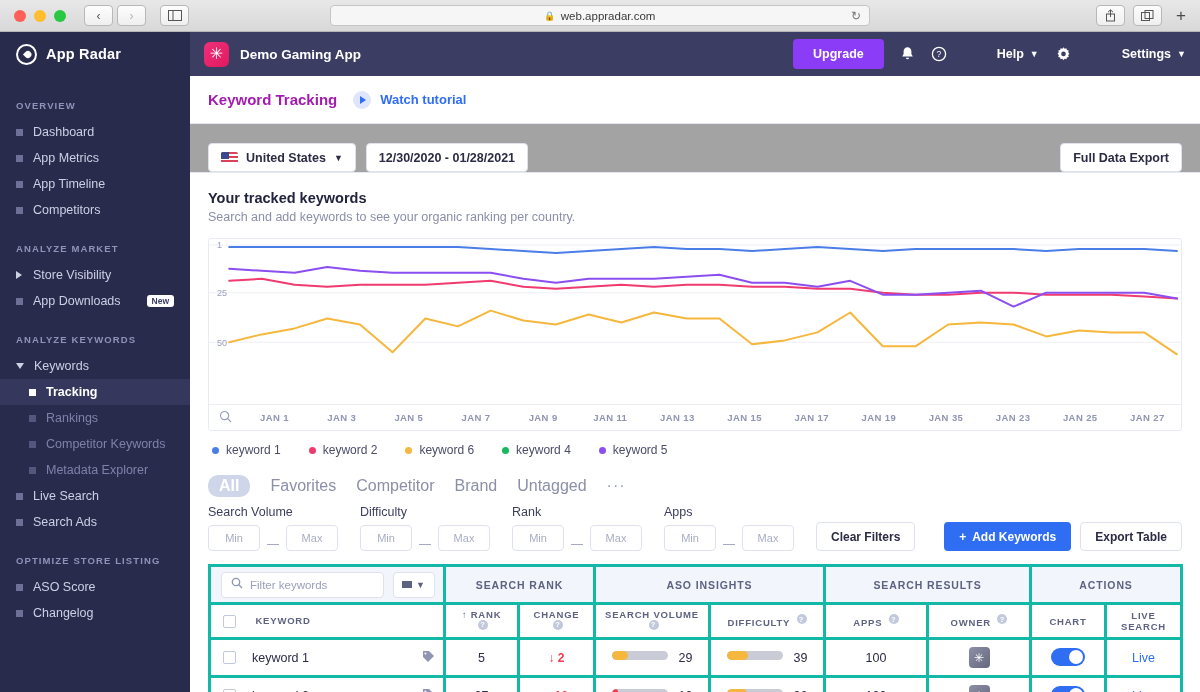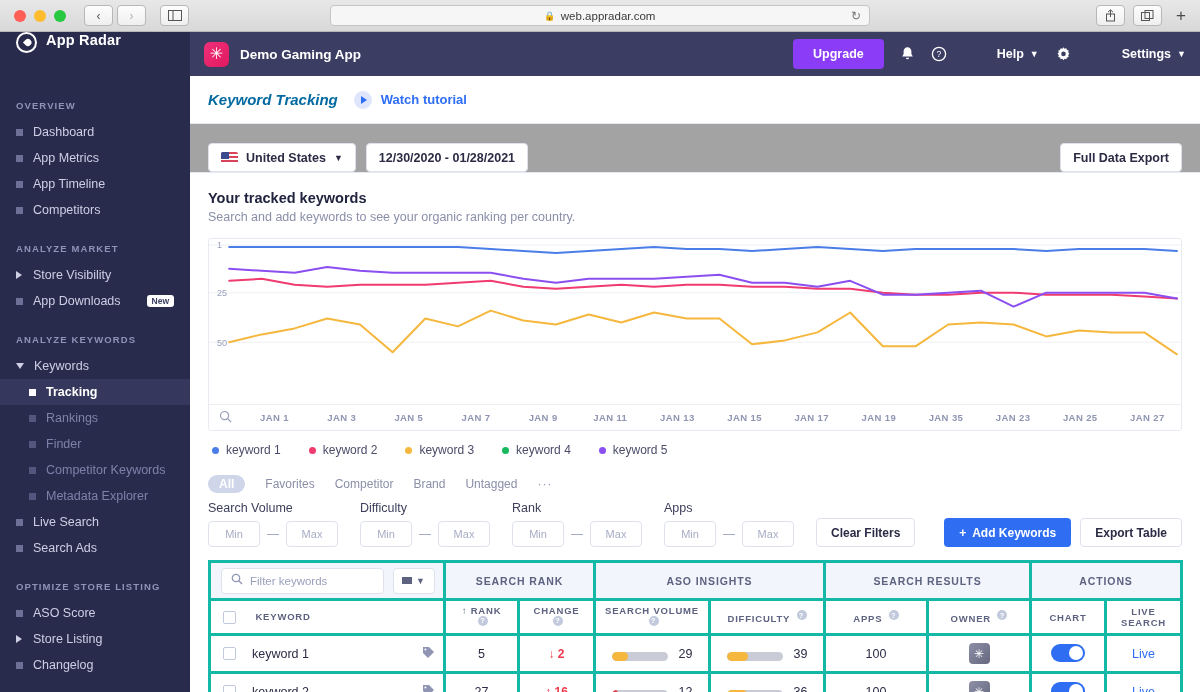--- a/index.html
+++ b/index.html
@@ -49,21 +49,21 @@
 
   
   #app { display: flex; height: 660px; }
 
   
   #sidebar {
     width: 190px; background: #292b4d; color: #c9cbe0;
     flex: 0 0 190px; overflow: hidden;
   }
   .brand {
-    height: 44px; display: flex; align-items: flex-start; gap: 9px;
+    height: 44px; display: flex; align-items: center; gap: 9px;
     padding: 0 16px; color: #fff;
   }
   .brand-logo {
     width: 21px; height: 21px; border-radius: 50%;
     border: 2px solid #fff; display:flex; align-items:center; justify-content:center;
     position: relative;
   }
   .brand-logo::after{
     content:""; width:7px; height:7px; border-radius:50% 50% 50% 0;
     background:#fff; transform: rotate(45deg) translate(1px,-1px);
@@ -120,21 +120,21 @@
   }
   .appbar-icon { color: #fff; font-size: 15px; cursor: pointer; display:flex; align-items:center; gap:6px; }
   .appbar-icon .lbl { font-size: 12.5px; font-weight: bold; padding-left: 44px; }
   .caret { font-size: 9px; }
 
   
   #page-head {
     height: 48px; display: flex; align-items: center; gap: 16px;
     padding: 0 18px; border-bottom: 1px solid #e6e8ef; background: #fff; flex: 0 0 48px;
   }
-  #page-head h1 { font-size: 15px; font-weight: bold; color: #0369a1; font-style: italic; }
+  #page-head h1 { font-size: 15px; font-weight: bold; color: #a21caf; }
   .tutorial { display: flex; align-items: center; gap: 9px; cursor: pointer; }
   .play-circle {
     width: 18px; height: 18px; border-radius: 50%; background: #dfe6fb;
     display: flex; align-items: center; justify-content: center;
   }
   .play-circle::after {
     content:""; width:0;height:0;
     border-left: 6px solid #2f6ef3; border-top:4px solid transparent; border-bottom:4px solid transparent;
     margin-left: 2px;
   }
@@ -179,31 +179,31 @@
     flex: 1; text-align: center; font-size: 9.5px; letter-spacing: .4px;
     color: #8f95b2; font-weight: bold;
   }
   .legend { display: flex; gap: 28px; padding: 12px 4px 0; }
   .legend-item { display: flex; align-items: center; gap: 7px; font-size: 12px; color: #4a4c68; cursor: pointer;}
   .legend-dot { width: 7px; height: 7px; border-radius: 50%; }
 
   
   .tagrow { display: flex; align-items: center; gap: 20px; margin: 18px 0 8px; }
   .tag {
-    font-size: 12px; color: #8b8fa8; cursor: pointer;
+    font-size: 16px; color: #8b8fa8; cursor: pointer;
   }
   .tag.active {
     background: #cfd6ea; color: #fff; border-radius: 10px; padding: 2px 11px; font-weight: bold;
   }
   .tag.dots { color: #9aa0bb; letter-spacing: 1px; }
 
   
   .rangerow { display: flex; align-items: flex-end; gap: 22px; padding-bottom: 13px; }
   .rangegrp .rg-label { font-size: 12.5px; color: #3c3e5b; margin-bottom: 6px; }
-  .rg-inputs { display: flex; align-items: center; gap: 7px; }
+  .rg-inputs { display: flex; align-items: flex-end; gap: 7px; }
   .rg-input {
     width: 52px; height: 26px; border: 1px solid #dfe2ec; border-radius: 4px;
     font-size: 11px; color: #a8adc4; text-align: center; background: #fff;
     font-family: inherit;
   }
   .rg-input::placeholder { color: #a8adc4; }
   .dash { color: #9aa0bb; font-size: 12px; }
   .clear-filters {
     border: 1px solid #dfe2ec; background: #fff; border-radius: 4px; height: 29px;
     padding: 0 14px; font-size: 12px; font-weight: bold; color: #2b2b45; cursor: pointer;
@@ -261,21 +261,21 @@
     display: inline-block; background: #fff; vertical-align: middle;
   }
   tbody td { height: 38px; font-size: 12.5px; color: #2b2b45; text-align: center; }
   tbody td.kwcell { text-align: left; padding-left: 12px; }
   .kwcell-inner { display: flex; align-items: center; }
   .kwcell-inner .kw-name { flex: 1; }
   .tag-icon { color: #8f95b2; font-size: 12px; margin-right: 8px; }
   .chg { font-weight: bold; font-size: 12px; }
   .chg.down { color: #ef3b4d; }
   .chg.up { color: #ef3b4d; }
-  .bar-cell { display: flex; align-items: flex-end; justify-content: center; gap: 11px; }
+  .bar-cell { display: flex; align-items: flex-start; justify-content: center; gap: 11px; }
   .bar { width: 56px; height: 9px; border-radius: 5px; background: #c9ccd6; overflow: hidden; }
   .bar > i { display: block; height: 100%; background: #f5b73d; border-radius: 5px; }
   .owner-icon {
     width: 21px; height: 21px; border-radius: 4px; display: inline-flex;
     align-items: center; justify-content: center; color: #fff; font-size: 12px;
     background: linear-gradient(135deg,#8d8fa6,#65687f);
   }
   .toggle {
     width: 34px; height: 18px; border-radius: 9px; background: #2f6ef3;
     display: inline-flex; align-items: center; justify-content: flex-end; padding: 0 2px;
@@ -372,47 +372,39 @@
     <div class="nav-item sub active">
       <span class="sq"></span>
       <span>Tracking</span>
     </div>
     <div class="nav-item sub">
       <span class="sq"></span>
       <span>Rankings</span>
     </div>
     <div class="nav-item sub">
       <span class="sq"></span>
-      <span>Finder</span>
+      <span>Competitor Keywords</span>
     </div>
     <div class="nav-item sub">
       <span class="sq"></span>
-      <span>Competitor Keywords</span>
-    </div>
-    <div class="nav-item sub">
-      <span class="sq"></span>
       <span>Metadata Explorer</span>
     </div>
     <div class="nav-item">
       <span class="sq"></span>
       <span>Live Search</span>
     </div>
     <div class="nav-item">
       <span class="sq"></span>
       <span>Search Ads</span>
     </div>
 
     <div class="nav-section">OPTIMIZE STORE LISTING</div>
     <div class="nav-item">
       <span class="sq"></span>
       <span>ASO Score</span>
-    </div>
-    <div class="nav-item">
-      <span class="tri"></span>
-      <span>Store Listing</span>
     </div>
     <div class="nav-item">
       <span class="sq"></span>
       <span>Changelog</span>
     </div>
   </aside>
 
   <div id="main">
 
     <div id="appbar">
@@ -517,21 +509,21 @@
           <span class="legend-item">
        <span class="legend-dot" style="background:#4a7de8"></span>
        <span>keyword 1</span>
      </span>
           <span class="legend-item">
        <span class="legend-dot" style="background:#ef3b6f"></span>
        <span>keyword 2</span>
      </span>
           <span class="legend-item">
        <span class="legend-dot" style="background:#f5b73d"></span>
-       <span>keyword 3</span>
+       <span>keyword 6</span>
      </span>
           <span class="legend-item">
        <span class="legend-dot" style="background:#16b95e"></span>
        <span>keyword 4</span>
      </span>
           <span class="legend-item">
        <span class="legend-dot" style="background:#8b4ef0"></span>
        <span>keyword 5</span>
      </span>
         </div>

